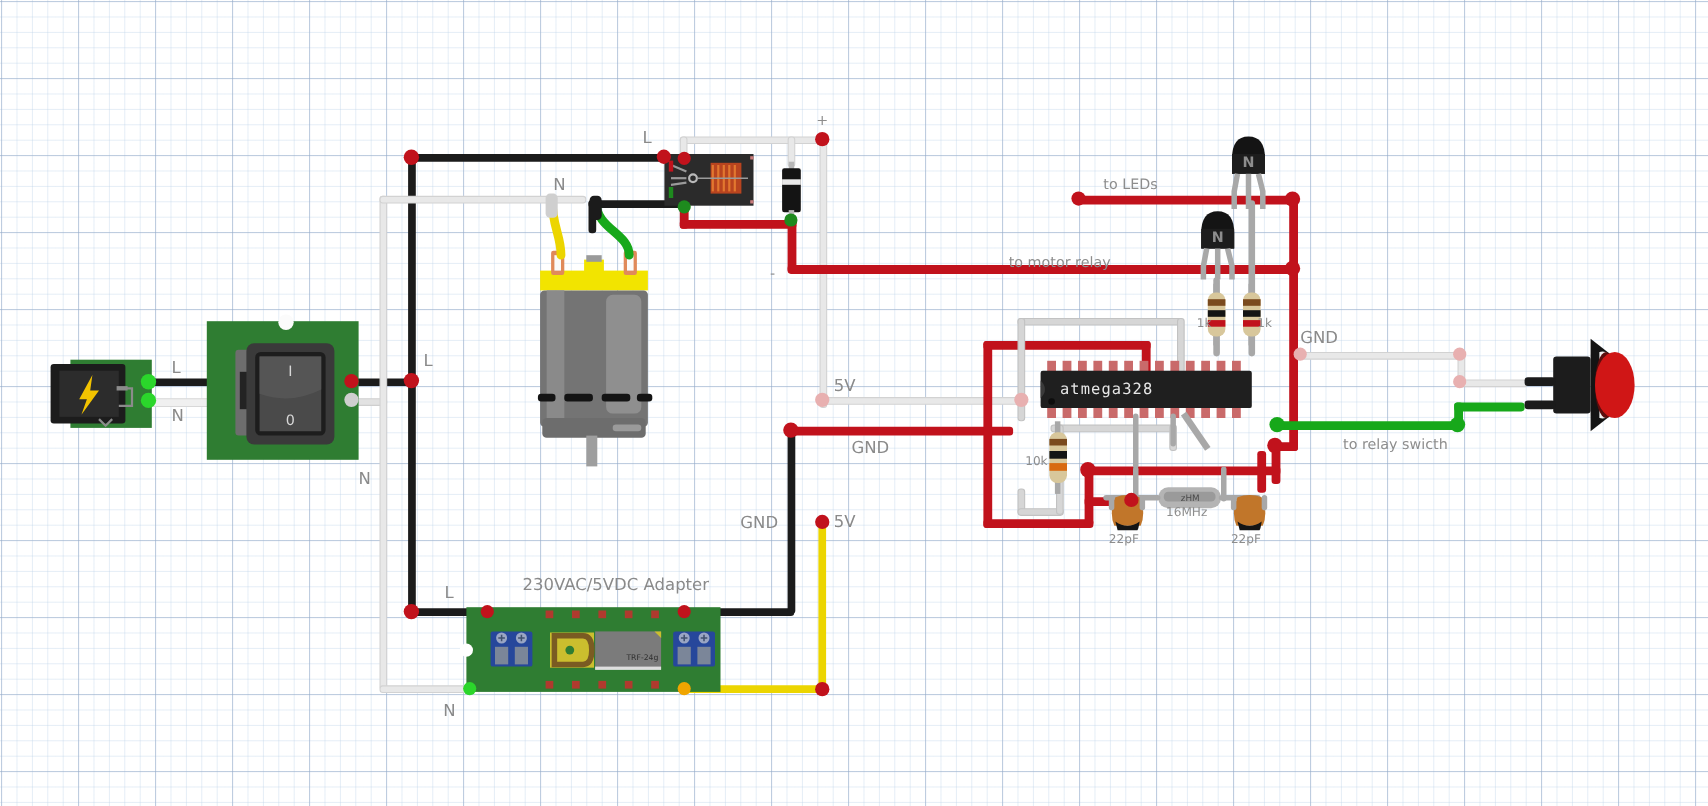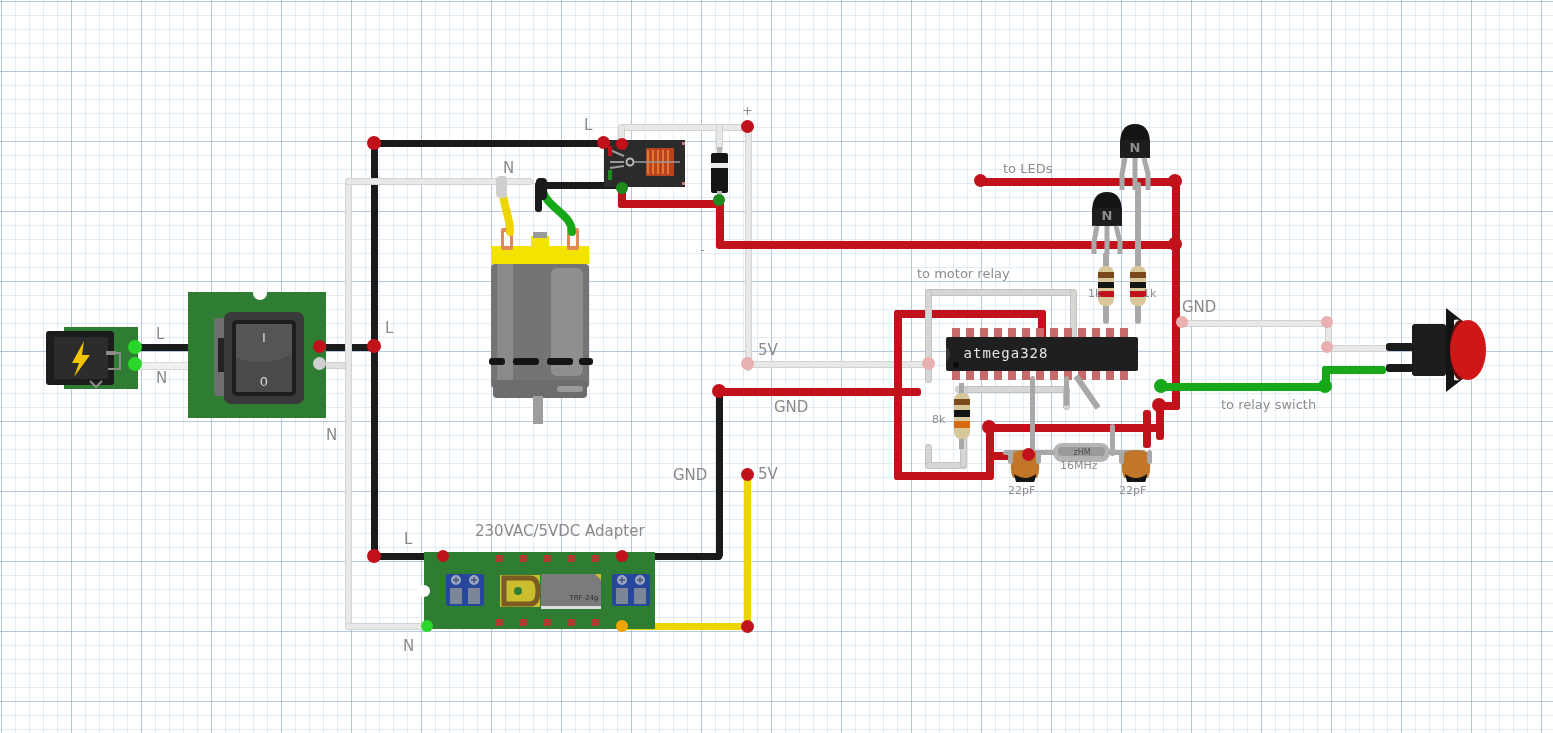--- a/index.html
+++ b/index.html
@@ -414,22 +414,22 @@
   <div class="lbl big" style="left:404px;top:532px;">L</div>
   <div class="lbl big" style="left:403px;top:639px;">N</div>
   <div class="lbl" style="left:742px;top:104px;">+</div>
   <div class="lbl" style="left:700px;top:243px;">-</div>
   <div class="lbl big" style="left:758px;top:343px;">5V</div>
   <div class="lbl big" style="left:774px;top:400px;">GND</div>
   <div class="lbl big" style="left:673px;top:468px;">GND</div>
   <div class="lbl big" style="left:758px;top:467px;">5V</div>
   <div class="lbl big" style="left:1182px;top:300px;">GND</div>
   <div class="lbl" style="left:1003px;top:162px;">to LEDs</div>
-  <div class="lbl" style="left:917px;top:233px;margin-top:34px;">to motor relay</div>
+  <div class="lbl" style="left:917px;top:233px;">to motor relay</div>
   <div class="lbl" style="left:1221px;top:398px;">to relay swicth</div>
   <div class="lbl big" style="left:475px;top:524px;">230VAC/5VDC Adapter</div>
   <div class="lbl" style="left:1088px;top:288px;font-size:11px;">1k</div>
   <div class="lbl" style="left:1143px;top:288px;font-size:11px;">1k</div>
-  <div class="lbl" style="left:932px;top:414px;font-size:11px;">8k</div>
+  <div class="lbl" style="left:932px;top:414px;font-size:11px;">10k</div>
   <div class="lbl" style="left:1060px;top:460px;font-size:11px;">16MHz</div>
   <div class="lbl" style="left:1008px;top:485px;font-size:11px;">22pF</div>
   <div class="lbl" style="left:1119px;top:485px;font-size:11px;">22pF</div>
 </div>
 
 </body></html>

